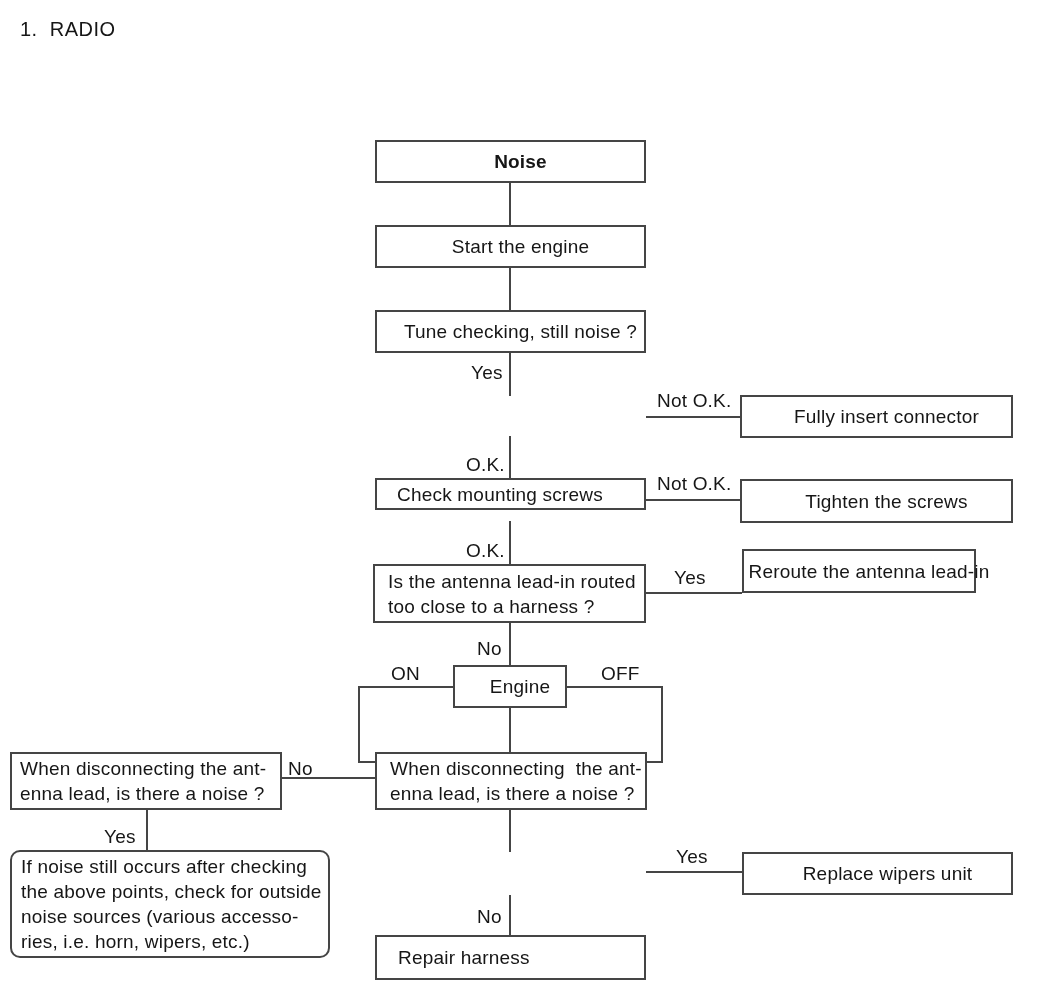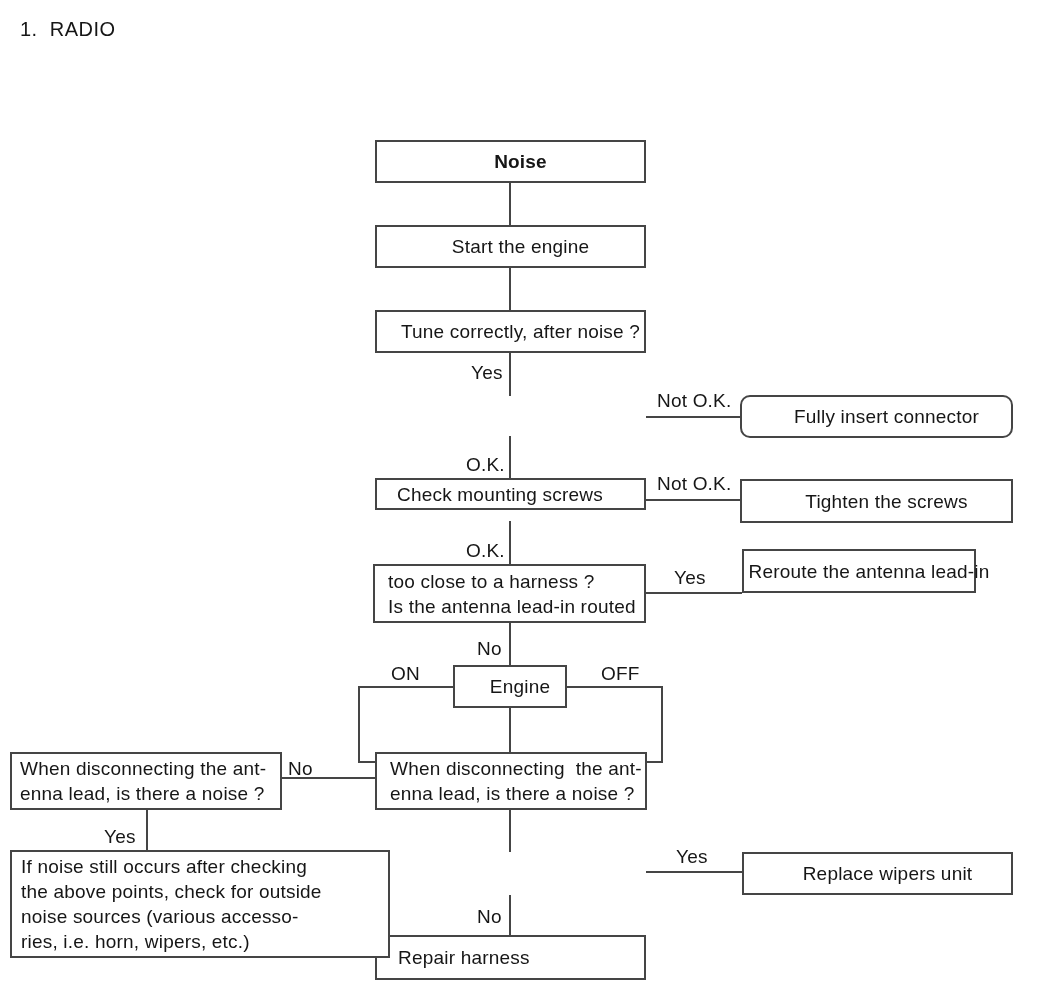--- a/index.html
+++ b/index.html
@@ -50,69 +50,69 @@
 
   <div class="box center bold" style="left:375px;top:140px;width:271px;height:43px;">
     <span class="line-txt">Noise</span>
   </div>
 
   <div class="box center" style="left:375px;top:225px;width:271px;height:43px;">
     <span class="line-txt">Start the engine</span>
   </div>
 
   <div class="box center" style="left:375px;top:310px;width:271px;height:43px;">
-    <span class="line-txt">Tune correctly, after noise ?</span>
+    <span class="line-txt">Tune checking, still noise ?</span>
   </div>
 
 
   <div class="box" style="left:375px;top:478px;width:271px;height:32px;padding-left:20px;">
     <span class="line-txt">Check mounting screws</span>
   </div>
 
   <div class="box" style="left:373px;top:564px;width:273px;height:59px;padding-left:13px;">
+    <span class="line-txt">Is the antenna lead-in routed</span>
     <span class="line-txt">too close to a harness ?</span>
-    <span class="line-txt">Is the antenna lead-in routed</span>
   </div>
 
   <div class="box center" style="left:453px;top:665px;width:114px;height:43px;">
     <span class="line-txt">Engine</span>
   </div>
 
   <div class="box" style="left:375px;top:752px;width:272px;height:58px;padding-left:13px;">
     <span class="line-txt">When disconnecting  the ant-</span>
     <span class="line-txt">enna lead, is there a noise ?</span>
   </div>
 
 
   <div class="box" style="left:375px;top:935px;width:271px;height:45px;padding-left:21px;">
     <span class="line-txt">Repair harness</span>
   </div>
 
-  <div class="box center" style="left:740px;top:395px;width:273px;height:43px;border-radius:10px;">
+  <div class="box center" style="left:740px;top:395px;width:273px;height:43px;">
     <span class="line-txt">Fully insert connector</span>
   </div>
 
   <div class="box center" style="left:740px;top:479px;width:273px;height:44px;">
     <span class="line-txt">Tighten the screws</span>
   </div>
 
   <div class="box center" style="left:742px;top:549px;width:234px;height:44px;">
     <span class="line-txt">Reroute the antenna lead-in</span>
   </div>
 
   <div class="box center" style="left:742px;top:852px;width:271px;height:43px;">
     <span class="line-txt">Replace wipers unit</span>
   </div>
 
   <div class="box" style="left:10px;top:752px;width:272px;height:58px;padding-left:8px;">
     <span class="line-txt">When disconnecting the ant-</span>
     <span class="line-txt">enna lead, is there a noise ?</span>
   </div>
 
-  <div class="box" style="left:10px;top:850px;width:380px;height:108px;padding-left:9px;">
+  <div class="box" style="left:10px;top:850px;width:320px;height:108px;padding-left:9px;border-radius:10px;">
     <span class="line-txt">If noise still occurs after checking</span>
     <span class="line-txt">the above points, check for outside</span>
     <span class="line-txt">noise sources (various accesso-</span>
     <span class="line-txt">ries, i.e. horn, wipers, etc.)</span>
   </div>
 
   <div class="vline" style="left:509px;top:183px;height:42px;"></div>
   <div class="vline" style="left:509px;top:267px;height:43px;"></div>
   <div class="vline" style="left:509px;top:352px;height:44px;"></div>
   <div class="vline" style="left:509px;top:436px;height:42px;"></div>

